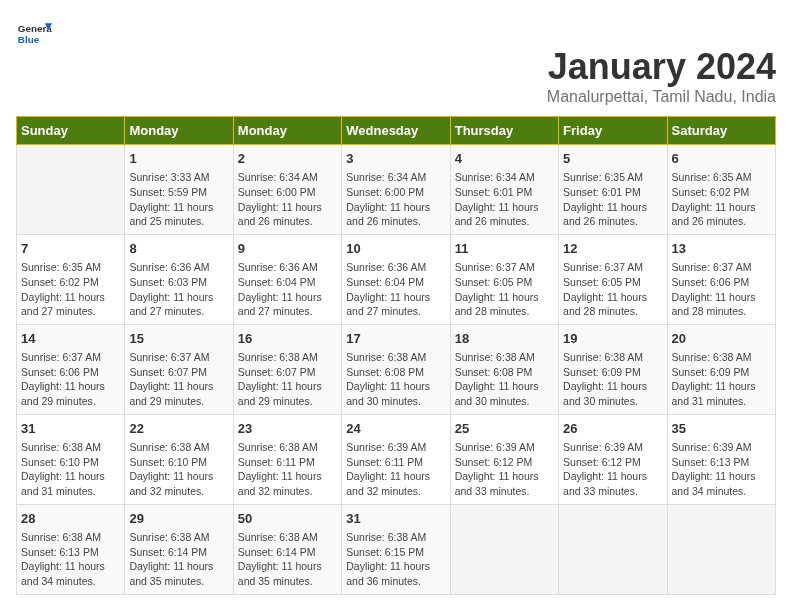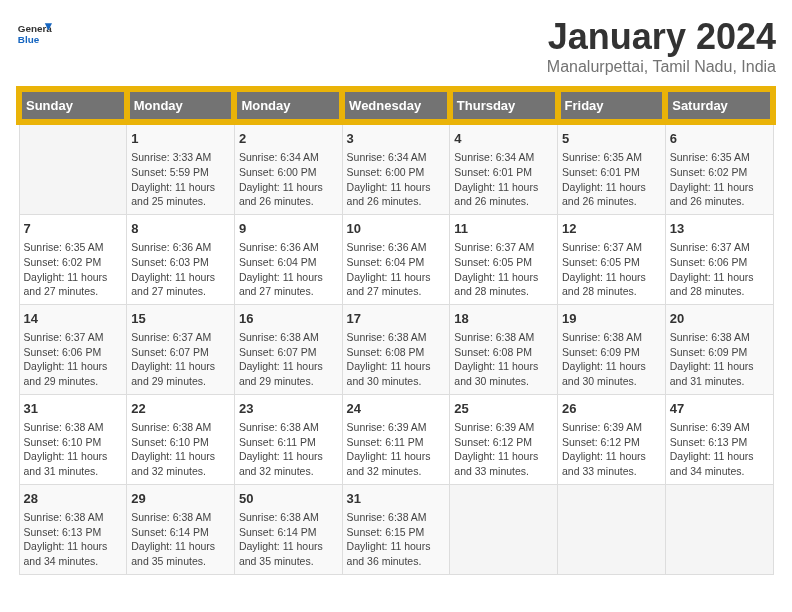--- a/index.html
+++ b/index.html
@@ -20,43 +20,44 @@
       display: flex;
       align-items: center;
       gap: 4px;
     }
     .logo-icon {
       width: 36px;
       height: 36px;
     }
     .title-section {
       text-align: right;
+      margin-top: 30px;
     }
     .main-title {
       font-size: 36px;
       font-weight: bold;
       color: #333;
     }
     .subtitle {
       font-size: 16px;
       color: #737373;
     }
     table {
       width: 100%;
       border-collapse: collapse;
       font-size: 11px;
     }
     thead tr th {
-      background-color: #737373;
+      background-color: #4d7c0f;
       color: #fff;
       padding: 6px 4px;
       text-align: left;
       font-size: 13px;
       font-weight: bold;
-      border: 6px solid #eab308;
+      border: 1px solid #eab308;
     }
     tbody tr {
       border-bottom: 1px solid #ddd;
     }
     tbody tr:nth-child(odd) {
       background-color: #f9f9f9;
     }
     tbody tr:nth-child(even) {
       background-color: #fff;
     }
@@ -296,21 +297,21 @@
           <div class="cell-text">and 33 minutes.</div>
         </td>
         <td>
           <span class="day-num">26</span>
           <div class="cell-text">Sunrise: 6:39 AM</div>
           <div class="cell-text">Sunset: 6:12 PM</div>
           <div class="cell-text">Daylight: 11 hours</div>
           <div class="cell-text">and 33 minutes.</div>
         </td>
         <td>
-          <span class="day-num">47</span>
+          <span class="day-num">35</span>
           <div class="cell-text">Sunrise: 6:39 AM</div>
           <div class="cell-text">Sunset: 6:13 PM</div>
           <div class="cell-text">Daylight: 11 hours</div>
           <div class="cell-text">and 34 minutes.</div>
         </td>
       </tr>
       <tr>
         <td>
           <span class="day-num">28</span>
           <div class="cell-text">Sunrise: 6:38 AM</div>

